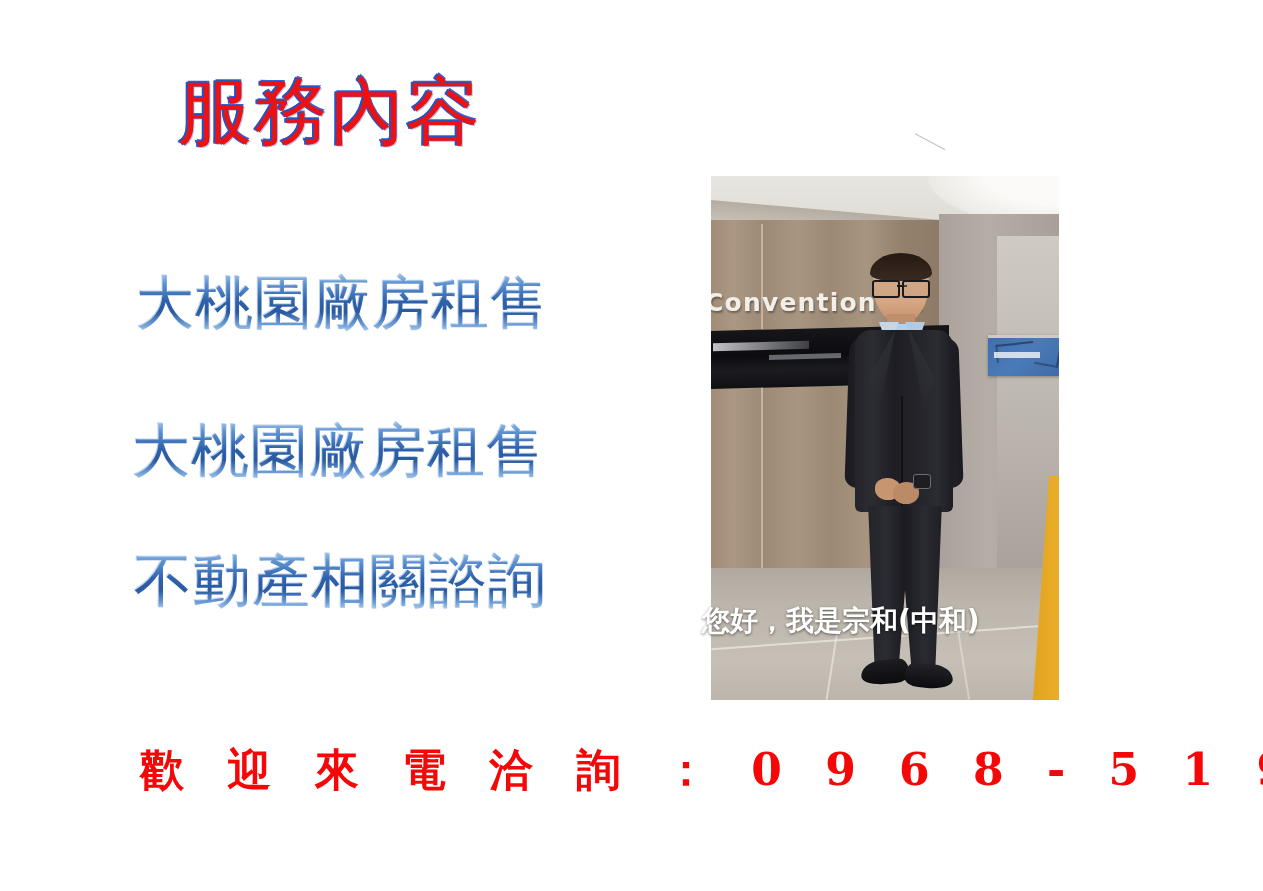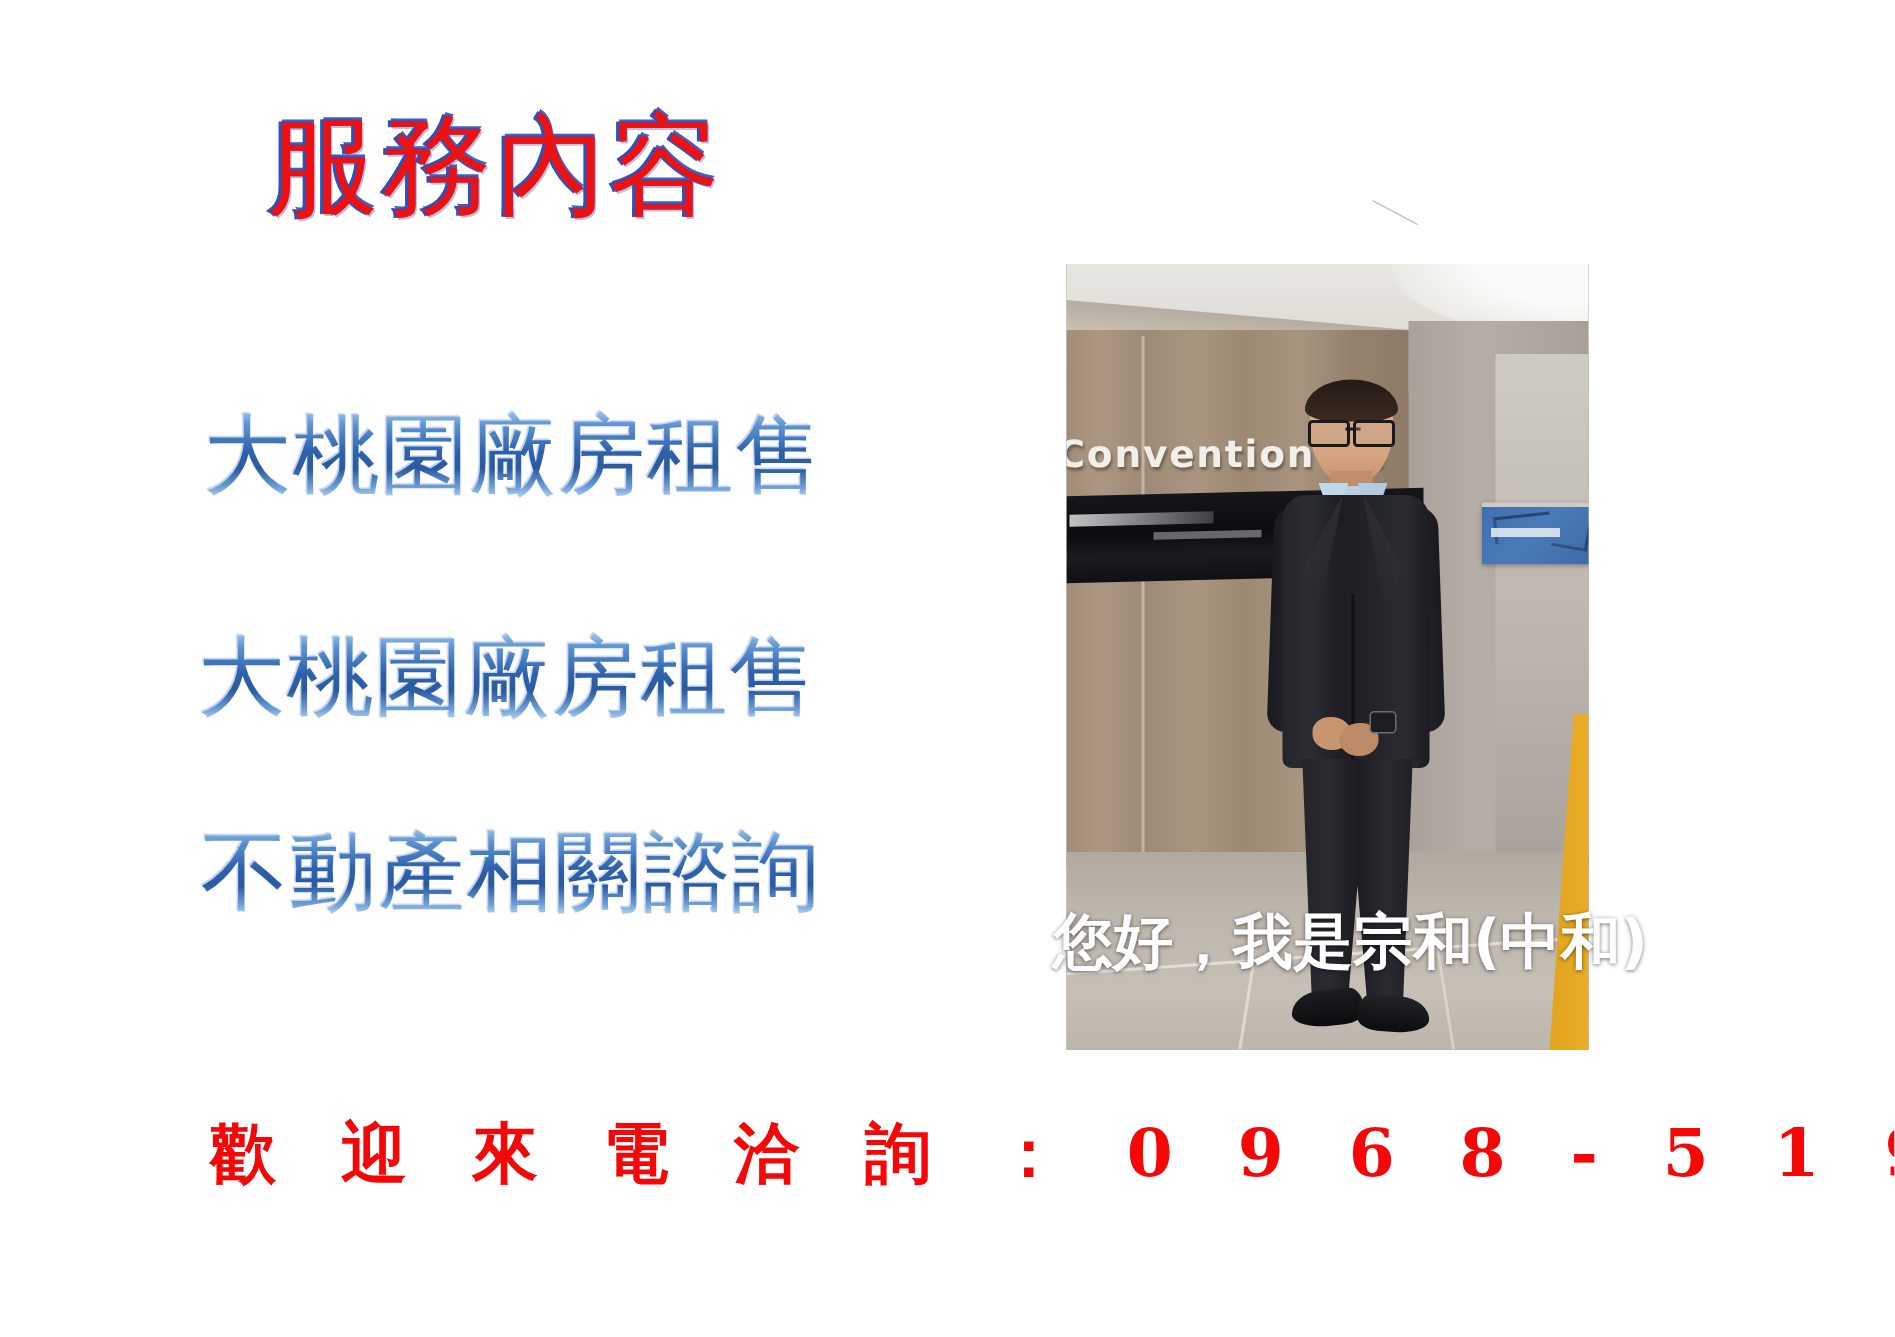--- a/index.html
+++ b/index.html
@@ -316,21 +316,21 @@
     border-radius: 22% 48% 60% 34% / 60% 70% 46% 40%;
     transform: rotate(5deg);
   }
 
   
   .caption {
     position: absolute;
     left: 702px;
     top: 606px;
     font-family: "DejaVu Sans", "Liberation Sans", sans-serif;
-    font-size: 40px;
+    font-size: 28px;
     line-height: 1.1;
     font-weight: 600;
     color: #ffffff;
     white-space: nowrap;
     text-shadow: 0 1px 3px rgba(0,0,0,0.55);
     z-index: 6;
   }
 
   
   .artifact {

